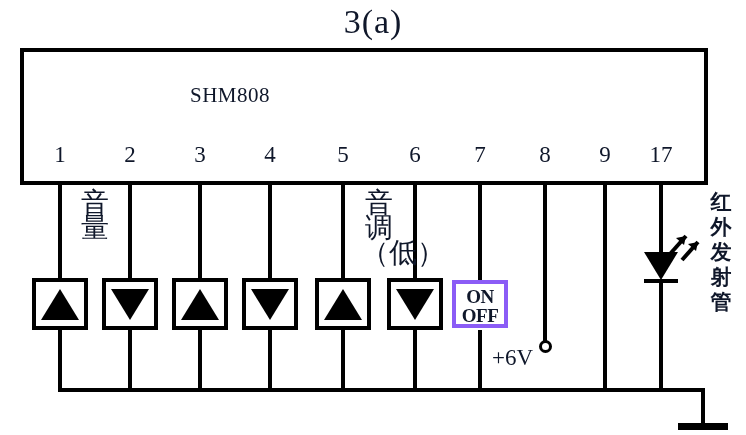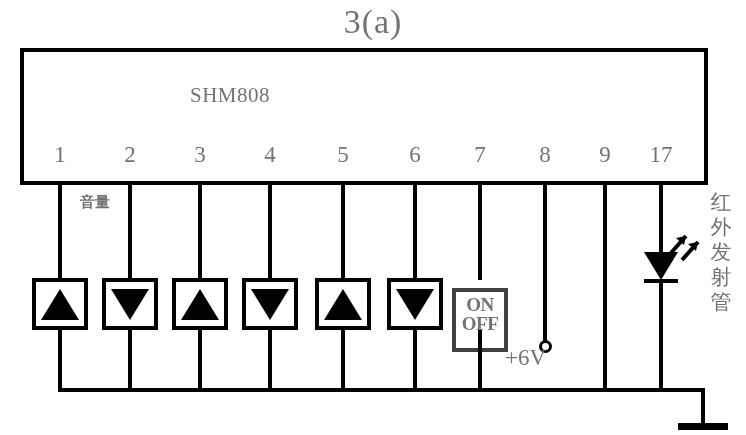--- a/index.html
+++ b/index.html
@@ -7,21 +7,21 @@
     padding: 0;
     background: #ffffff;
   }
   #root {
     position: relative;
     width: 746px;
     height: 435px;
     background: #ffffff;
     overflow: hidden;
     font-family: "Liberation Serif", "DejaVu Serif", serif;
-    color: #737373;
+    color: #0f172a;
   }
   #figure-title {
     position: absolute;
     left: 0;
     top: 2px;
     width: 746px;
     text-align: center;
     font-size: 34px;
     line-height: 40px;
     letter-spacing: 1px;
@@ -81,25 +81,25 @@
   }
   .tri-down {
     width: 0; height: 0;
     border-left: 19px solid transparent;
     border-right: 19px solid transparent;
     border-top: 31px solid #000;
   }
   #onoff-box {
     position: absolute;
     left: 480px;
-    top: 288px;
+    top: 280px;
     width: 56px;
-    height: 64px;
+    height: 48px;
     margin-left: -28px;
-    border: 4px solid #404040;
+    border: 4px solid #8b5cf6;
     box-sizing: border-box;
     background: #fff;
   }
   .onoff-text {
     position: absolute;
     left: 0;
     width: 100%;
     text-align: center;
     font-size: 19px;
     line-height: 19px;
@@ -107,24 +107,24 @@
     font-weight: bold;
     letter-spacing: -0.5px;
   }
   #onoff-on { top: 3px; }
   #onoff-off { top: 22px; }
   .cn-label {
     position: absolute;
     width: 36px;
     margin-left: -18px;
     text-align: center;
-    font-size: 15px;
+    font-size: 28px;
     line-height: 25px;
     font-family: "DejaVu Sans", sans-serif;
-    font-weight: bold;
+    font-weight: normal;
     letter-spacing: 0;
     white-space: normal;
     word-break: break-all;
   }
   #supply-terminal {
     position: absolute;
     left: 545px;
     top: 340px;
     width: 13px;
     height: 13px;
@@ -134,21 +134,20 @@
     box-sizing: border-box;
     background: #fff;
   }
   #supply-label {
     position: absolute;
     left: 492px;
     top: 345px;
     font-size: 23px;
     line-height: 26px;
     white-space: nowrap;
-    margin-left: 13px;
   }
   #led-triangle {
     position: absolute;
     left: 661px;
     top: 252px;
     width: 0; height: 0;
     margin-left: -17px;
     border-left: 17px solid transparent;
     border-right: 17px solid transparent;
     border-top: 28px solid #000;
@@ -170,21 +169,21 @@
   }
   #ir-label {
     position: absolute;
     left: 705px;
     top: 190px;
     width: 32px;
     text-align: center;
     font-size: 21px;
     line-height: 25px;
     font-family: "DejaVu Sans", sans-serif;
-    font-weight: normal;
+    font-weight: bold;
     word-break: break-all;
   }
   #ground-bar {
     position: absolute;
     left: 678px;
     top: 423px;
     width: 50px;
     height: 7px;
     background: #000;
   }
@@ -266,15 +265,16 @@
   <svg id="led-arrows" viewBox="0 0 42 42">
     <g stroke="#000" stroke-width="4" fill="none">
       <line x1="2" y1="26" x2="18" y2="8"></line>
       <line x1="14" y1="32" x2="30" y2="14"></line>
     </g>
     <polygon points="18,8 8,10 16,17" fill="#000"></polygon>
     <polygon points="30,14 20,16 28,23" fill="#000"></polygon>
   </svg>
 
   <div class="cn-label" style="left:95px;  top:190px">音量</div>
+  <div class="cn-label" style="left:379px; top:190px">音调（低）</div>
   <div id="ir-label">红外发射管</div>
 
 </div>
 
 </body></html>

